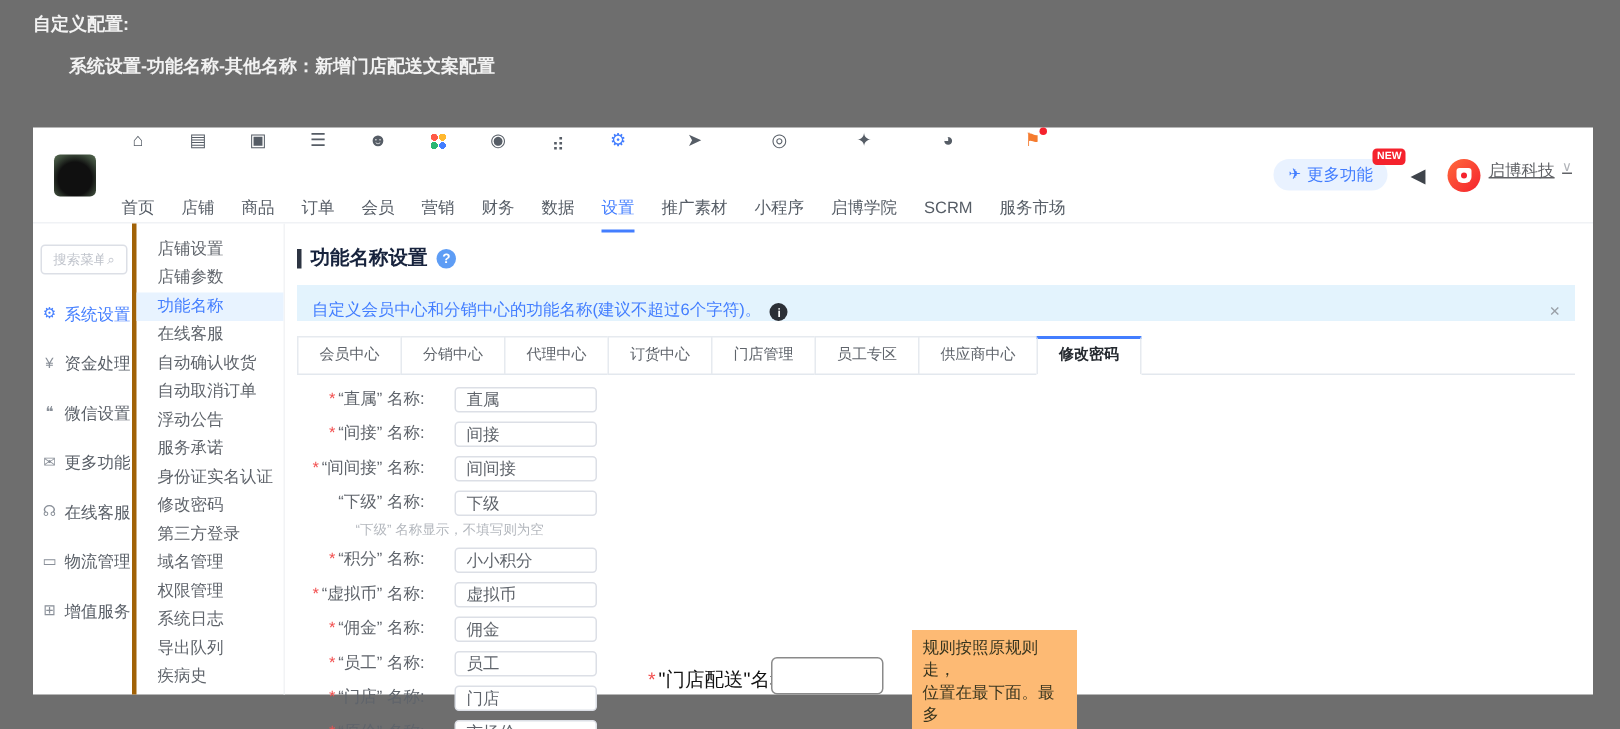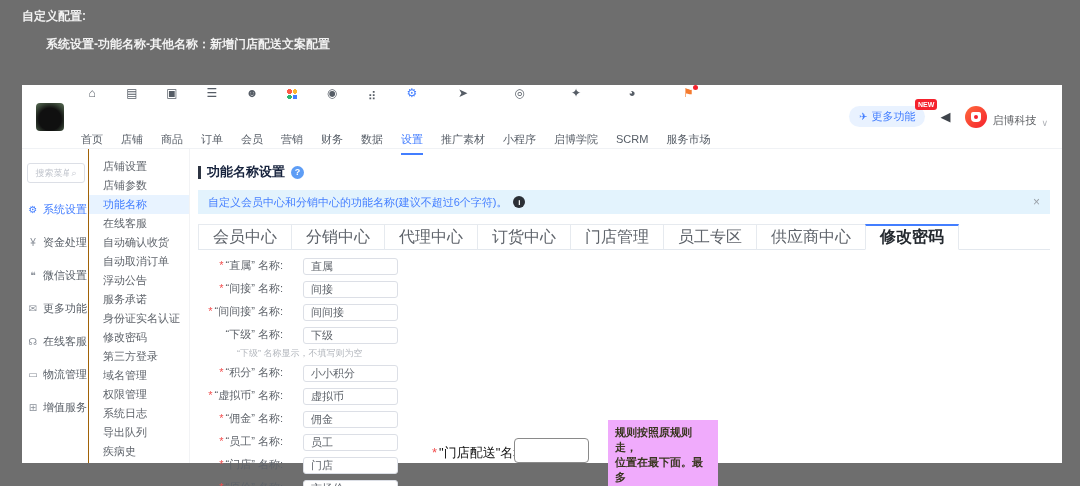--- a/index.html
+++ b/index.html
@@ -32,52 +32,52 @@
       radial-gradient(circle 2.4px at 9px   3.5px, #ffb82e 97%, transparent),
       radial-gradient(circle 2.4px at 3.5px 9px,   #2bb673 97%, transparent),
       radial-gradient(circle 2.4px at 9px   9px,   #437eff 97%, transparent); }
   .ico.badge-dot { position:relative; color:#f57b2f; }
   .ico.badge-dot::after { content:""; position:absolute; top:-2px; right:-4px; width:5px; height:5px; border-radius:50%; background:#f5222d; }
   .nav-right { margin-left:auto; display:flex; align-items:center; gap:15px; }
   .more-pill { position:relative; background:#e9f2ff; color:#437eff; border-radius:11px; height:21px; padding:0 10px; display:flex; align-items:center; gap:4px; font-size:11px; cursor:pointer; }
   .more-pill .rocket { font-size:10px; }
   .new-badge { position:absolute; top:-7px; right:-12px; background:#f5222d; color:#fff; font-size:7px; line-height:9px; padding:1px 3px; border-radius:3px; font-weight:bold; }
   .speaker { color:#3f444b; font-size:13px; cursor:pointer; }
-  .account { display:flex; align-items:flex-end; gap:5px; color:#606266; cursor:pointer; }
+  .account { display:flex; align-items:flex-start; gap:5px; color:#606266; cursor:pointer;text-decoration:underline; }
   .avatar { width:22px; height:22px; border-radius:50%; background:linear-gradient(135deg,#ff6a3c,#f5222d); position:relative; }
   .avatar::after { content:""; position:absolute; left:6px; top:6px; width:10px; height:10px; background:#fff; border-radius:2px 2px 4px 4px; }
   .avatar::before { content:""; position:absolute; left:9px; top:9px; width:4px; height:4px; background:#f5222d; border-radius:50%; z-index:1; }
   .caret { color:#b0b3b8; font-size:9px; }
 
   
   .pbody { flex:1; display:flex; min-height:0; }
   .sidebar { flex:0 0 66px; width:66px; padding-top:12px; }
   .search-box { margin:2px 3px 10px 5px; height:20px; border:1px solid #dcdfe6; border-radius:3px; display:flex; align-items:center; justify-content:center; gap:2px; color:#c0c4cc; font-size:9px; background:#fff; }
   .search-box input { border:none; outline:none; width:34px; font-size:9px; color:#606266; font-family:inherit; }
   .search-box input::placeholder { color:#c0c4cc; }
   .side-item { height:33px; display:flex; align-items:center; gap:4px; padding-left:5px; color:#5a6068; cursor:pointer; white-space:nowrap; }
   .side-item .sico { font-size:10px; width:12px; text-align:center; color:#8a9099; }
   .side-item.active, .side-item.active .sico { color:#437eff; }
 
-  .submenu { flex:0 0 102px; width:102px; border-left:1px solid #a16207; border-right:1px solid #f2f3f5; padding-top:8px; }
+  .submenu { flex:0 0 102px; width:102px; border-left:3px solid #a16207; border-right:1px solid #f2f3f5; padding-top:8px; }
   .sub-item { height:19px; line-height:19px; padding-left:14px; font-size:11px; color:#5f646b; cursor:pointer; white-space:nowrap; }
   .sub-item.active { background:#e8f3ff; color:#437eff; }
 
   
   .main { flex:1; min-width:0; padding:10px 12px 0 8px; }
   .main-title { display:flex; align-items:center; gap:6px; font-weight:bold; font-size:13px; color:#17233d; margin:4px 0 9px; }
   .title-bar { width:3px; height:13px; background:#2d3442; }
   .q-icon { width:13px; height:13px; border-radius:50%; background:#5e9df5; color:#fff; font-size:9px; display:flex; align-items:center; justify-content:center; font-weight:bold; cursor:pointer; }
-  .notice { height:24px; background:#e3f3fd; border-radius:0; display:flex; align-items:center; padding:0 10px; color:#437eff; font-size:11px; gap:6px; }
+  .notice { height:24px; background:#e3f3fd; border-radius:0; display:flex; align-items:flex-end; padding:0 10px; color:#437eff; font-size:11px; gap:6px; }
   .info-i { width:12px; height:12px; border-radius:50%; background:#2b2f36; color:#fff; font-size:8px; display:flex; align-items:center; justify-content:center; font-weight:bold; }
   .notice .close { margin-left:auto; color:#9aa0a8; font-size:12px; cursor:pointer; }
 
   .tabs { display:flex; margin-top:10px; position:relative; }
   .tabs::after { content:""; position:absolute; left:0; right:0; bottom:0; height:1px; background:#e3e8ee; }
-  .tab { position:relative; z-index:1; height:26px; line-height:24px; padding:0 14px; border:1px solid #e6eaef; border-right:none; border-bottom:1px solid #e3e8ee; background:#fff; color:#5f646b; font-size:16px; cursor:pointer; white-space:nowrap; }
+  .tab { position:relative; z-index:1; height:26px; line-height:24px; padding:0 14px; border:1px solid #e6eaef; border-right:none; border-bottom:1px solid #e3e8ee; background:#fff; color:#5f646b; font-size:10px; cursor:pointer; white-space:nowrap; }
   .tab:last-child { border-right:1px solid #e6eaef; }
   .tab.active { border-top:2px solid #437eff; line-height:21px; border-bottom:1px solid #fff; font-weight:bold; color:#24292f; }
 
   .form { padding-top:8px; }
   .form-row { display:flex; align-items:flex-start; margin-bottom:6px;gap:12px; }
   .form-label { flex:0 0 93px; width:93px; text-align:right; color:#5f646b; font-size:11px; padding-right:8px; white-space:nowrap; }
   .req { color:#f24f4f; margin-right:2px; }
   .form-input { width:95px; height:17px; border:1px solid #dcdfe6; border-radius:3px; font-size:11px; color:#5f646b; padding:0 7px; outline:none; background:#fff; font-family:inherit; }
   .hint { margin:-3px 0 5px 39px; color:#b3b7bd; font-size:9px; }
 
@@ -295,17 +295,17 @@
             <input class="form-input" value="市场价" style="">
           </div>
         </div>
     </div>
 
   </div>
 </div>
 
 <div class="mock-label"><span class="req">*</span><span>"门店配送"名称</span></div>
 <input class="mock-input" style="">
-<div class="sticky-note" id="sticky-note" style="background: #f0abfc; font-weight: bold;">
+<div class="sticky-note" id="sticky-note" style="background: #fdba74;">
     <div>规则按照原规则走，</div>
     <div>位置在最下面。最多</div>
     <div>6字</div>
   </div>
 
 </body></html>

